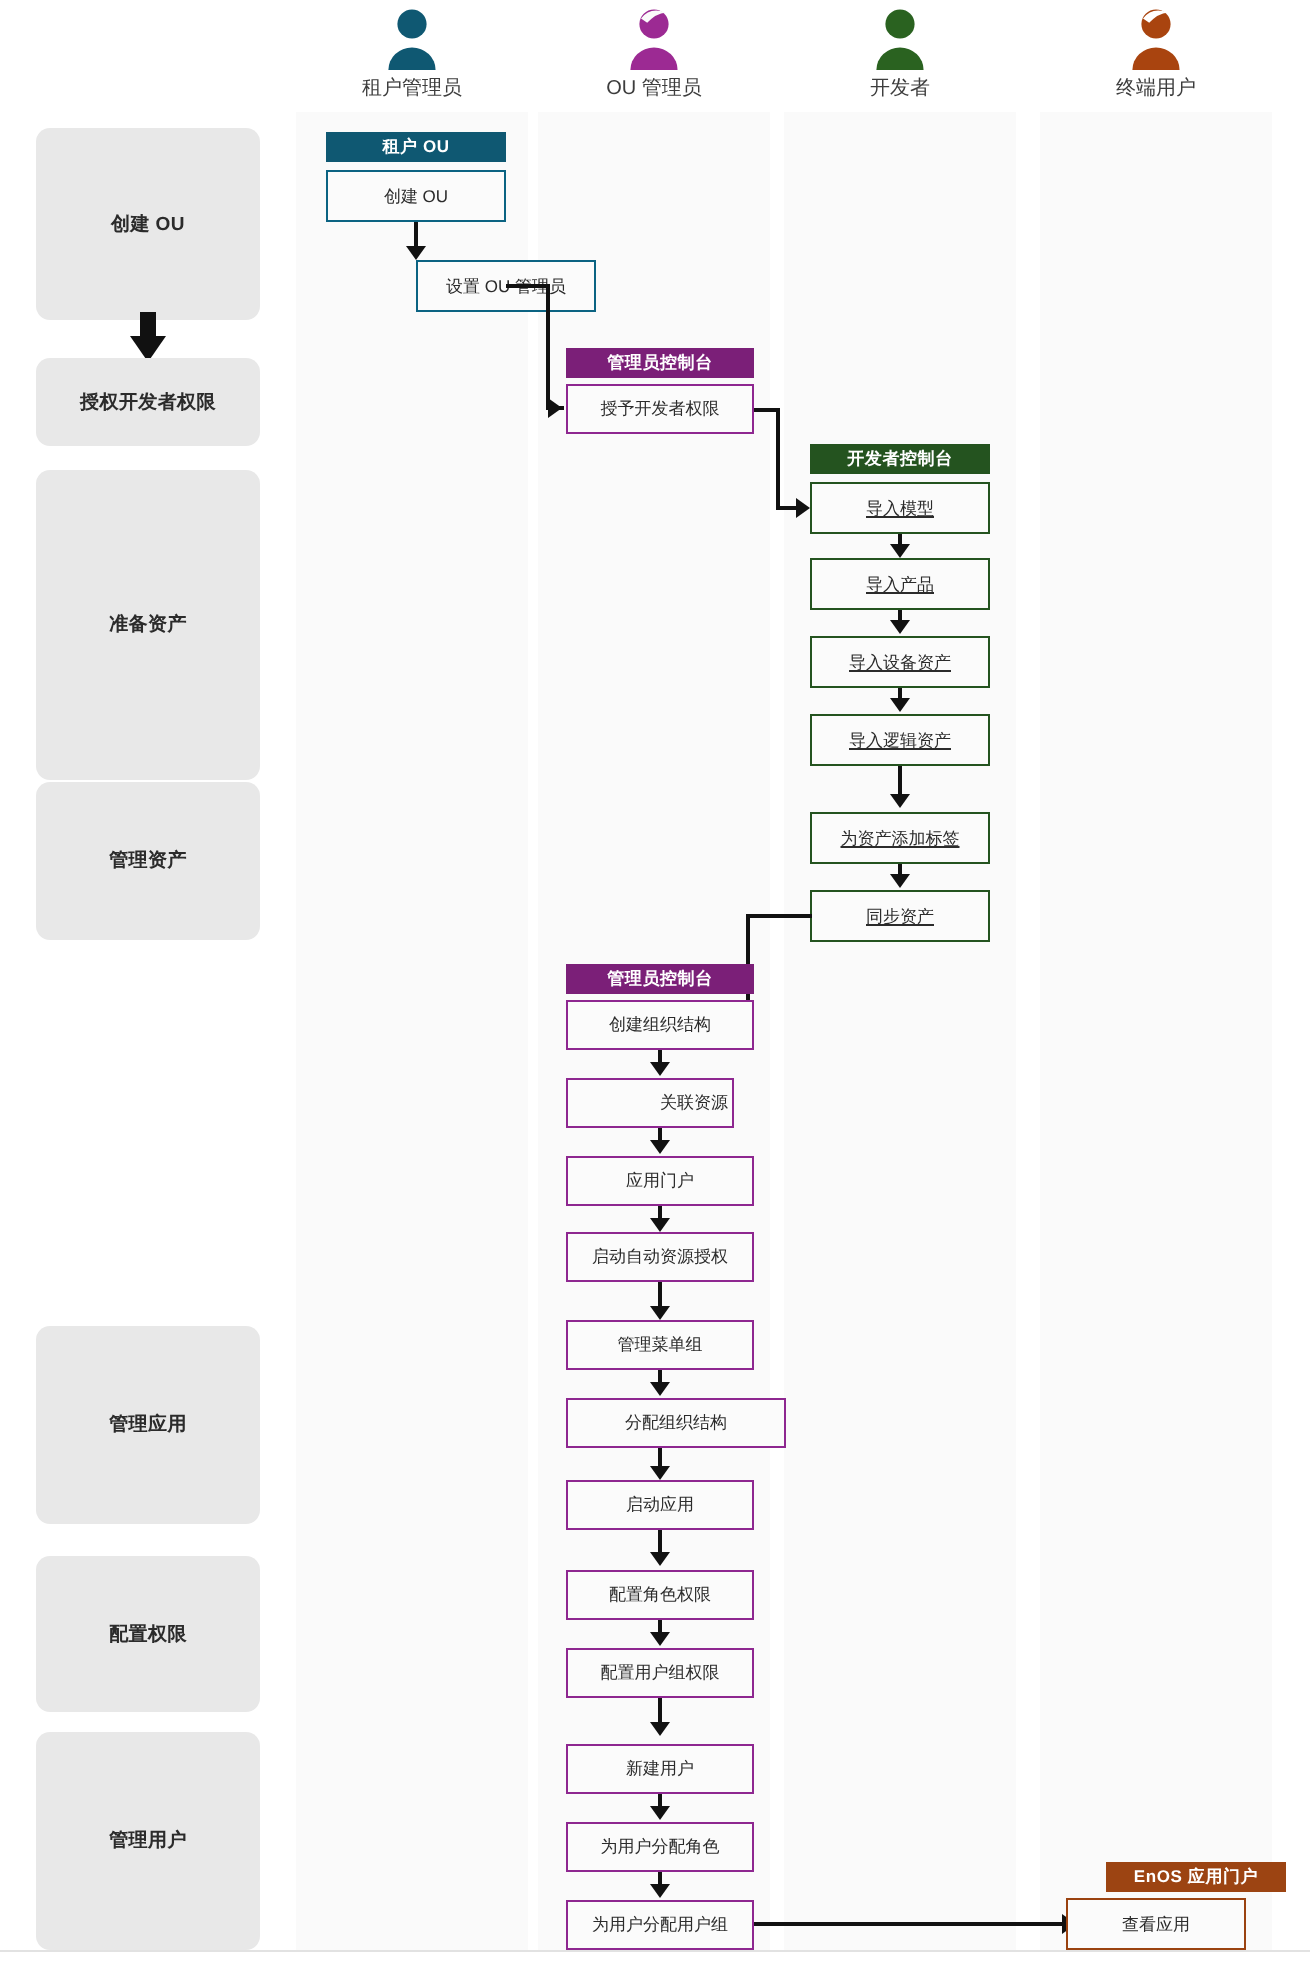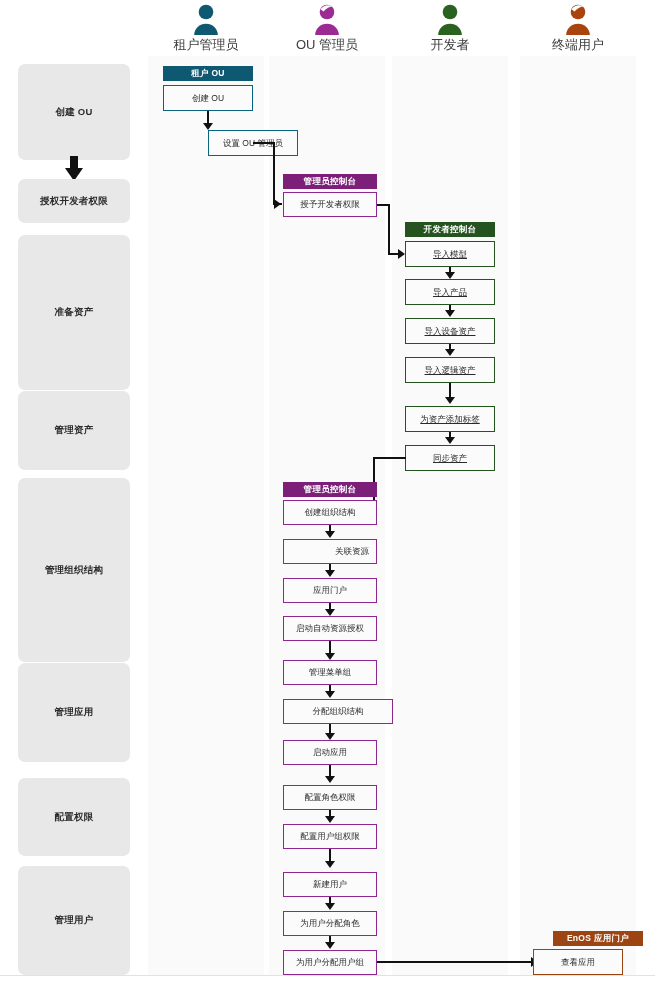--- a/index.html
+++ b/index.html
@@ -17,21 +17,21 @@
   .lane.l1{left:269px;width:116px;}
   .lane.l2{left:392px;width:116px;}
   .lane.l3{left:520px;width:116px;}
 
   .baseline{position:absolute;left:0;top:975px;width:655px;height:1px;background:#e2e2e2;}
 
   
   .persona{position:absolute;top:2px;width:116px;text-align:center;}
   .persona .glyph{display:block;height:34px;line-height:0;}
   .persona .plabel{
-    display:block;font-size:13px;line-height:11px;color:#3d3d3d;
+    display:block;font-size:10px;line-height:11px;color:#3d3d3d;
     margin-top:3px;white-space:nowrap;
   }
   .p0{left:148px;} .p1{left:269px;} .p2{left:392px;} .p3{left:520px;}
 
   
   .phase{
     position:absolute;left:18px;width:112px;
     background:#e8e8e8;border-radius:7px;
     display:flex;align-items:center;justify-content:center;
     font-size:9.5px;font-weight:bold;color:#2b2b2b;letter-spacing:.2px;
@@ -126,21 +126,20 @@
   <div class="phase" style="top:64px;height:96px;">创建 OU</div>
   <div class="phase-arrow" style="top:156px;">
     <svg width="18" height="26" viewBox="0 0 18 26">
         <rect x="5" y="0" width="8" height="14" fill="#111"></rect>
         <path d="M0 12 L18 12 L9 25 Z" fill="#111"></path>
       </svg>
   </div>
   <div class="phase" style="top:179px;height:44px;">授权开发者权限</div>
   <div class="phase" style="top:235px;height:155px;">准备资产</div>
   <div class="phase" style="top:391px;height:79px;">管理资产</div>
-  <div class="phase" style="top:478px;height:184px;">管理组织结构</div>
   <div class="phase" style="top:663px;height:99px;">管理应用</div>
   <div class="phase" style="top:778px;height:78px;">配置权限</div>
   <div class="phase" style="top:866px;height:109px;">管理用户</div>
 
   <div class="grp-head head-teal" style="left:163px;top:66px;width:90px;">租户 OU</div>
   <div class="node teal" style="left:163px;top:85px;width:90px;height:26px;">创建 OU</div>
   <div class="conn vline" style="left:207px;top:111px;height:14px;"></div>
   <div class="arrow-d" style="left:203px;top:123px;"></div>
   <div class="node teal" style="left:163px;top:130px;width:90px;height:26px;margin-left:45px;">设置 OU 管理员</div>
 
@@ -177,21 +176,21 @@
 
   <div class="conn hline" style="left:373px;top:457px;width:33px;"></div>
   <div class="conn vline" style="left:373px;top:457px;height:55px;"></div>
   <div class="conn hline" style="left:364px;top:510px;width:11px;"></div>
   <div class="arrow-l" style="left:359px;top:506px;"></div>
 
   <div class="grp-head head-purple" style="left:283px;top:482px;width:94px;">管理员控制台</div>
   <div class="node purple" style="left:283px;top:500px;width:94px;height:25px;">创建组织结构</div>
   <div class="conn vline" style="left:329px;top:525px;height:8px;"></div>
   <div class="arrow-d" style="left:325px;top:531px;"></div>
-  <div class="node purple" style="left:283px;top:539px;width:94px;height:25px;padding-left:44px;">关联资源</div>
+  <div class="node purple" style="left:283px;top:539px;width:84px;height:25px;padding-left:44px;">关联资源</div>
   <div class="conn vline" style="left:329px;top:564px;height:8px;"></div>
   <div class="arrow-d" style="left:325px;top:570px;"></div>
   <div class="node purple" style="left:283px;top:578px;width:94px;height:25px;">应用门户</div>
   <div class="conn vline" style="left:329px;top:603px;height:8px;"></div>
   <div class="arrow-d" style="left:325px;top:609px;"></div>
   <div class="node purple" style="left:283px;top:616px;width:94px;height:25px;">启动自动资源授权</div>
   <div class="conn vline" style="left:329px;top:641px;height:14px;"></div>
   <div class="arrow-d" style="left:325px;top:653px;"></div>
   <div class="node purple" style="left:283px;top:660px;width:94px;height:25px;">管理菜单组</div>
   <div class="conn vline" style="left:329px;top:685px;height:8px;"></div>

